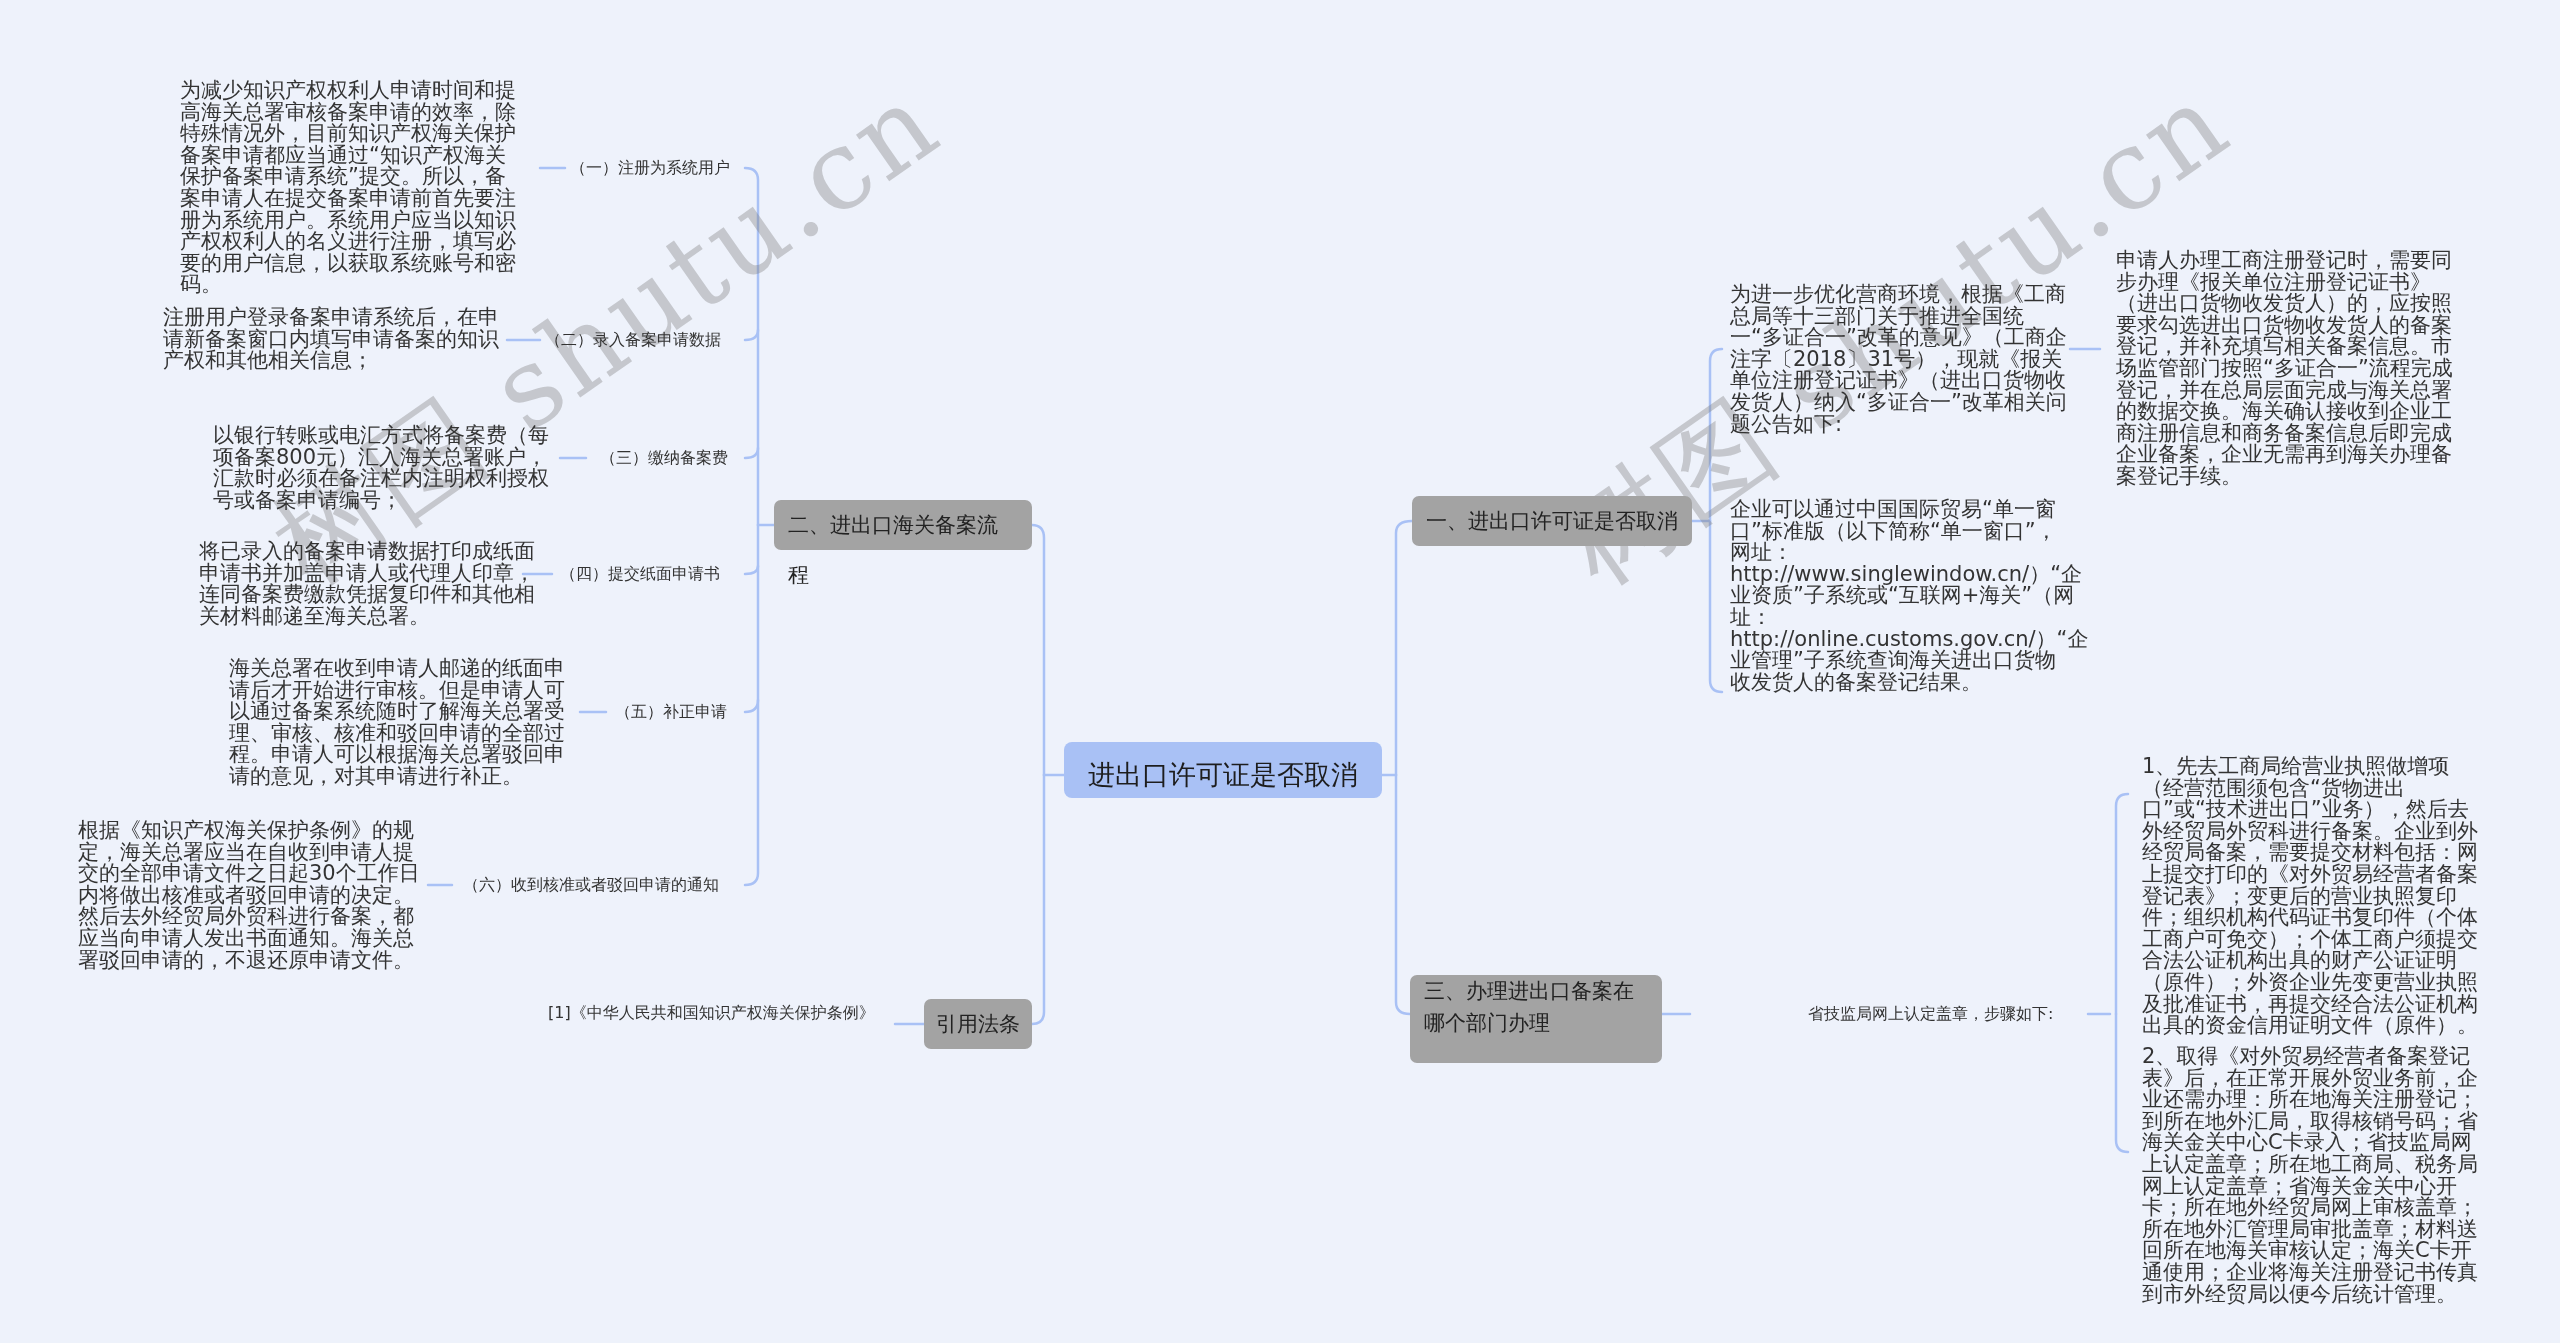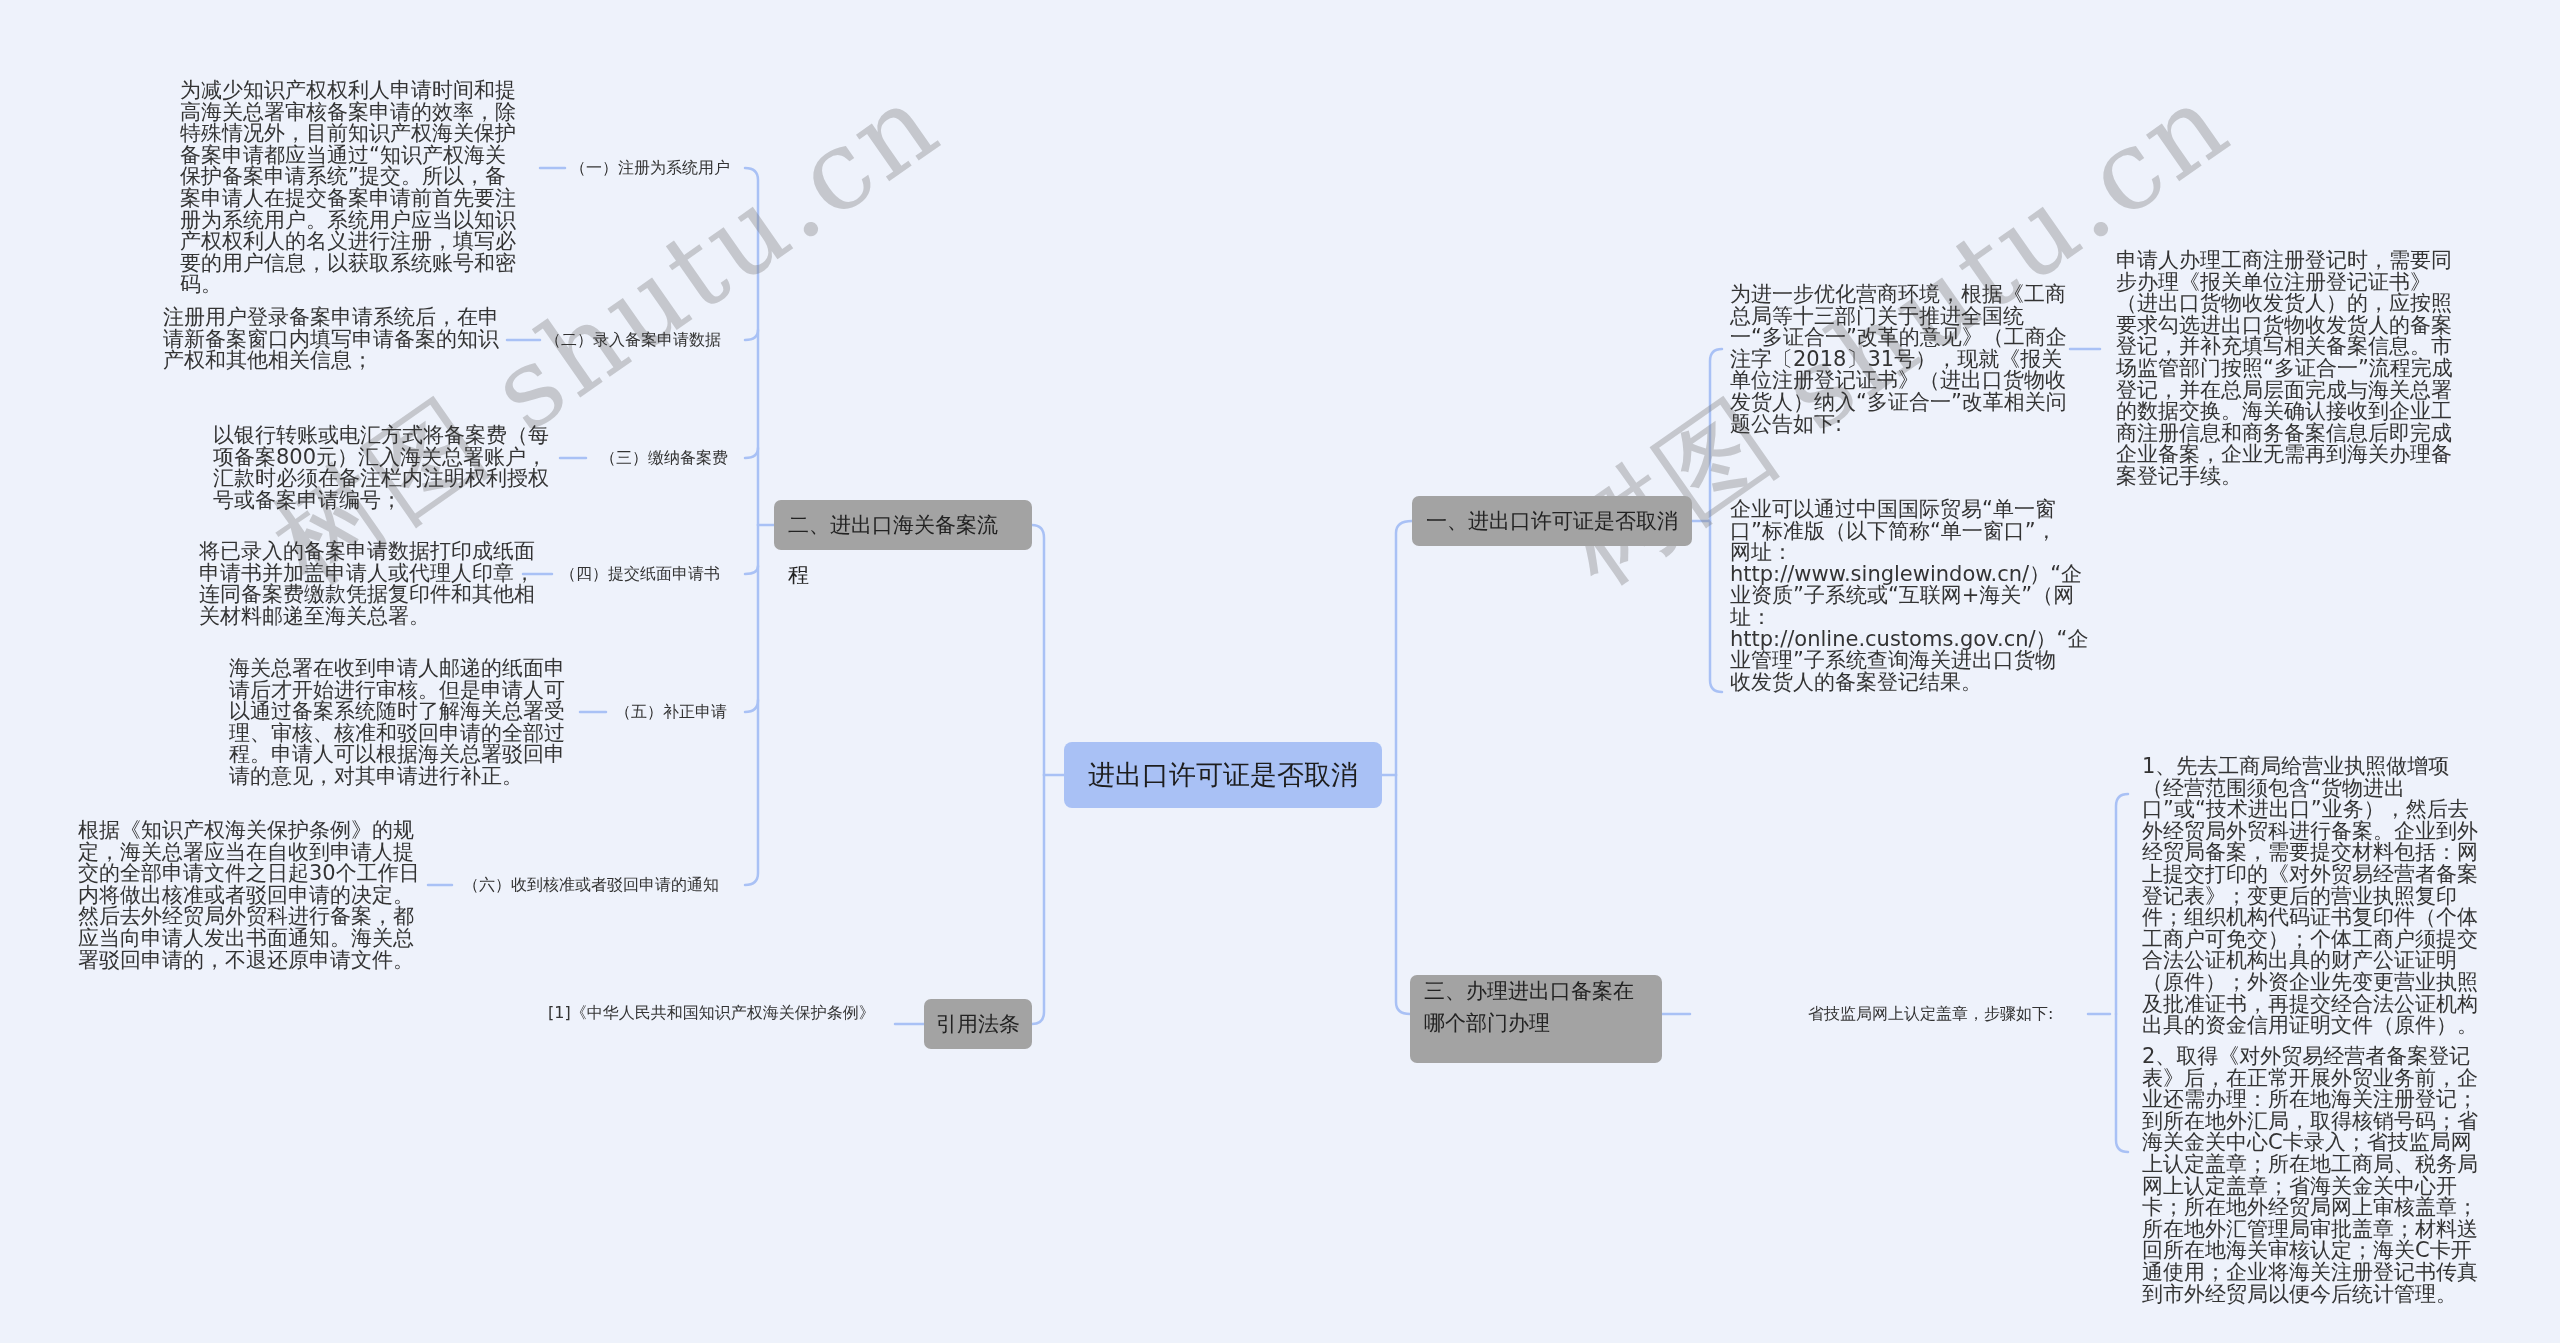--- a/index.html
+++ b/index.html
@@ -5,21 +5,21 @@
   html, body { margin: 0; padding: 0; }
   body {
     width: 2560px; height: 1343px; position: relative; overflow: hidden;
     background: #eef2fb;
     font-family: "DejaVu Sans", "Liberation Sans", sans-serif;
     color: #2a2a2a;
   }
   #lines { position: absolute; left: 0; top: 0; width: 2560px; height: 1343px; }
   .node { position: absolute; box-sizing: border-box; }
   .root {
-    left: 1064px; top: 742px; width: 318px; height: 66px;
+    left: 1064px; top: 742px; width: 318px; height: 56px;
     background: #a9c1f5; border-radius: 8px;
     font-size: 27px; line-height: 66px; text-align: center; color: #1d1d1d;
   }
   .branch {
     background: #a3a3a3; border-radius: 7px;
     font-size: 21px; color: #222; padding: 0 14px;
   }
   .b2 { left: 774px; top: 500px; width: 258px; height: 50px; line-height: 50px; }
   .b1 { left: 1412px; top: 496px; width: 280px; height: 50px; line-height: 50px; }
   .b3 { left: 1410px; top: 975px; width: 252px; height: 88px; line-height: 32px; }

